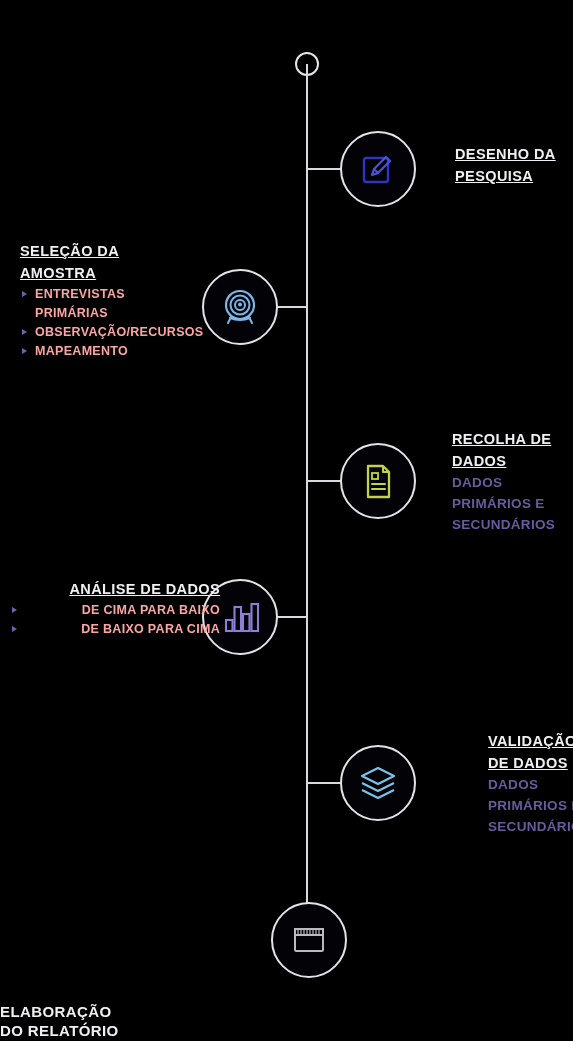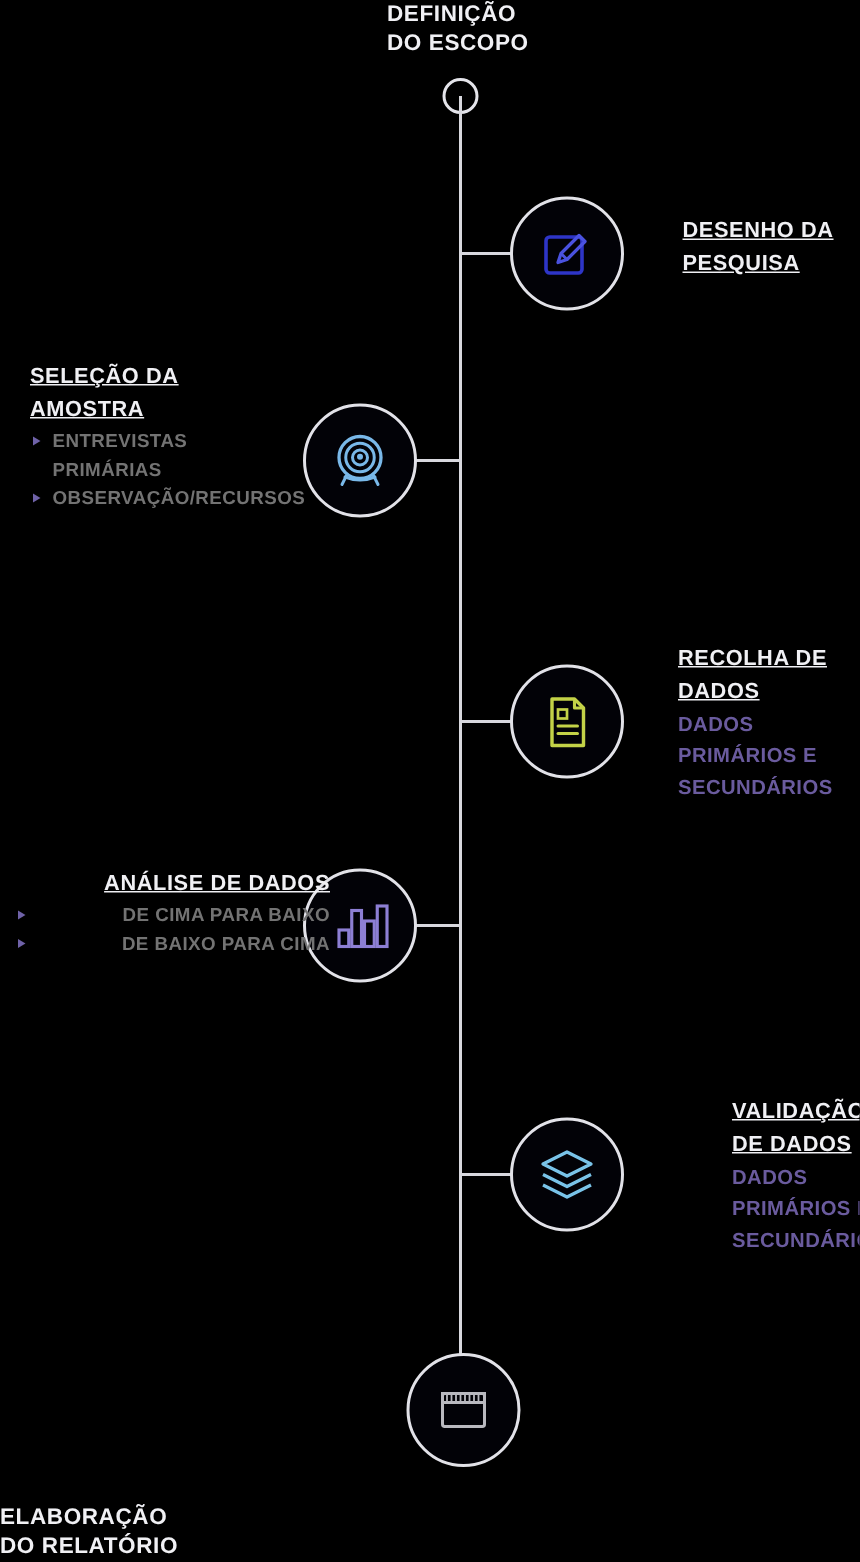--- a/index.html
+++ b/index.html
@@ -77,21 +77,21 @@
     color:#6a5b9e;
     font-size:13.5px;
     font-weight:700;
     letter-spacing:0.3px;
     line-height:21px;
     text-transform:uppercase;
     white-space:pre-line;
   }
   .label ul { list-style:none; margin-top:1px; }
   .label li {
-    color:#737373;
+    color:#fca5a5;
     font-size:12.5px;
     font-weight:700;
     letter-spacing:0.3px;
     line-height:19px;
     text-transform:uppercase;
     position:relative;
     padding-left:15px;
     white-space:pre-line;
   }
   .label li .bullet {
@@ -101,22 +101,20 @@
     border-left:5px solid #6f62a8;
     border-top:3.5px solid transparent;
     border-bottom:3.5px solid transparent;
   }
 </style>
 </head>
 <body>
 
 <div id="root">
 
-  <div class="cap-title" style="left:258px; top:0px;">DEFINIÇÃO
-DO ESCOPO</div>
 
   <div class="spine-cap"></div>
   <div class="spine-line"></div>
 
   <div class="connector" style="left:306px; top:168px; width:36px;"></div>
   <div class="connector" style="left:272px; top:306px; width:36px;"></div>
   <div class="connector" style="left:306px; top:480px; width:36px;"></div>
   <div class="connector" style="left:272px; top:616px; width:36px;"></div>
   <div class="connector" style="left:306px; top:782px; width:36px;"></div>
 
@@ -146,20 +144,21 @@
       </svg>
     </span>
   </div>
   <div class="label" style="left:0px; top:240px; width:200px;margin-left:20px;">
     <div class="title">SELEÇÃO DA
 AMOSTRA</div>
     <ul>
       <li><span class="bullet"></span><span>ENTREVISTAS
 PRIMÁRIAS</span></li>
       <li><span class="bullet"></span><span>OBSERVAÇÃO/RECURSOS</span></li>
+      <li><span class="bullet"></span><span>MAPEAMENTO</span></li>
     </ul>
   </div>
 
   <div class="node" style="left:340px; top:443px;">
     <span>
       <svg width="38" height="40" viewBox="0 0 38 40">
         <path d="M9 5 H24 L30 11 V36 H9 Z" fill="none" stroke="#c3d247" stroke-width="2.3" stroke-linejoin="round"></path>
         <path d="M24 5 V11 H30" fill="none" stroke="#c3d247" stroke-width="2.1" stroke-linejoin="round"></path>
         <rect x="13" y="12" width="6" height="6" fill="none" stroke="#c3d247" stroke-width="1.8"></rect>
         <line x1="13" y1="23" x2="26" y2="23" stroke="#c3d247" stroke-width="2" stroke-linecap="round"></line>

